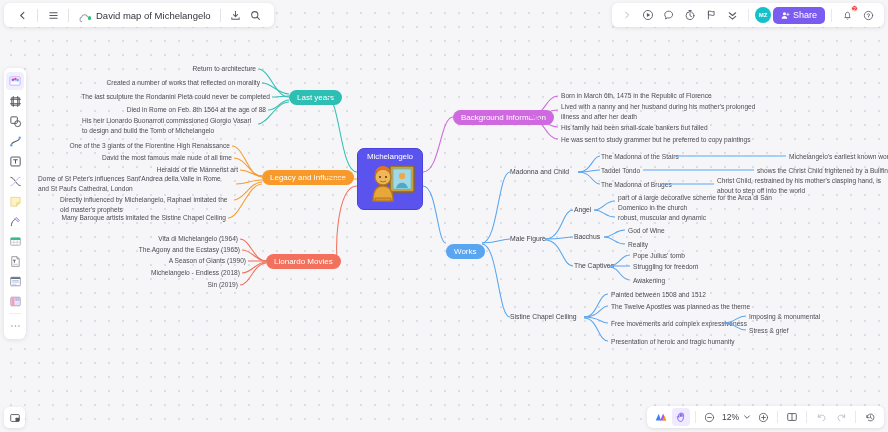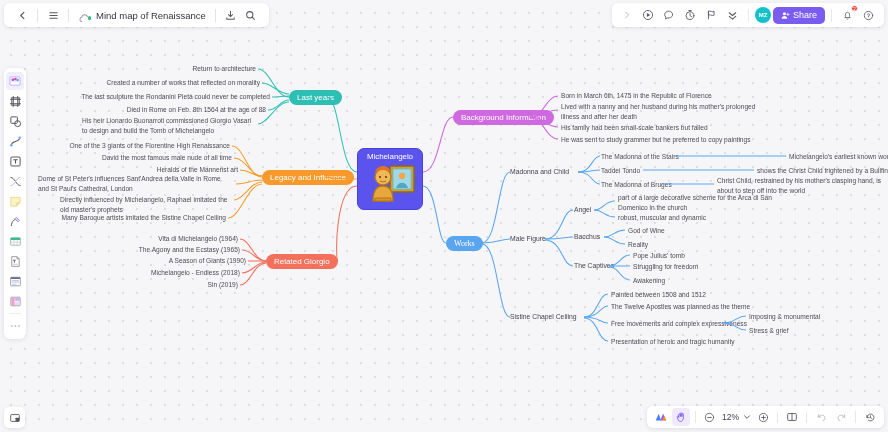--- a/index.html
+++ b/index.html
@@ -308,23 +308,23 @@
         <circle cx="20" cy="16" r="8" fill="#f0b65a" stroke="#b4771a" stroke-width="1.3"></circle>
         <path d="M12,13 C13,7 27,7 28,13 C28,9 25,5 20,5 C15,5 12,9 12,13 Z" fill="#e8721c"></path>
         <circle cx="17" cy="16" r="1" fill="#5b3a0d"></circle>
         <circle cx="23" cy="16" r="1" fill="#5b3a0d"></circle>
         <path d="M17,20 Q20,22 23,20" stroke="#a8661a" stroke-width="0.9" fill="none"></path>
       </svg>
     </div>
 
     <div class="pill teal" style="left:289px; top:90px;">Last years</div>
     <div class="pill orange" style="left:262px; top:170px;">Legacy and Influence</div>
-    <div class="pill red" style="left:266px; top:254px;">Related Giorgio</div>
+    <div class="pill red" style="left:266px; top:254px;">Lionardo Movies</div>
     <div class="pill purple" style="left:453px; top:110px;">Background Information</div>
-    <div class="pill blue" style="left:446px; top:236px;font-family:Liberation Serif, serif;">Works</div>
+    <div class="pill blue" style="left:446px; top:244px;">Works</div>
 
     <div class="leaf r" style="left:56px; top:64px; width:200px;">Return to architecture</div>
     <div class="leaf r" style="left:56px; top:78px; width:204px;">Created a number of works that reflected on morality</div>
     <div class="leaf r" style="left:56px; top:92px; width:214px;">The last sculpture the Rondanini Pietà could never be completed</div>
     <div class="leaf r" style="left:56px; top:105px; width:210px;">Died in Rome on Feb. 8th 1564 at the age of 88</div>
     <div class="leaf wrap" style="left:82px; top:116px; width:176px;">His heir Lionardo Buonarroti commissioned Giorgio Vasari to design and build the Tomb of Michelangelo</div>
 
     <div class="leaf r" style="left:30px; top:141px; width:200px;">One of the 3 giants of the Florentine High Renaissance</div>
     <div class="leaf r" style="left:30px; top:153px; width:202px;">David the most famous male nude of all time</div>
     <div class="leaf r" style="left:30px; top:165px; width:208px;">Heralds of the Mannerist art</div>
@@ -390,21 +390,21 @@
         </svg>
     </div>
     <div class="tb-divider"></div>
     <div id="doc-title-wrap">
       <span class="cloud-dot">
         <svg width="13" height="11" viewBox="0 0 14 11" fill="none" stroke="#9a9aa4" stroke-width="1.1" stroke-linecap="round">
             <path d="M4,9 A2.6,2.6 0 0,1 4,4 A3.2,3.2 0 0,1 10.2,3.6"></path>
           </svg>
         <span class="dot"></span>
       </span>
-      <span id="doc-title">Mind map of Renaissance</span>
+      <span id="doc-title">David map of Michelangelo</span>
     </div>
     <div class="tb-divider"></div>
     <div class="tb-btn">
       <svg width="11" height="11" viewBox="0 0 12 12" fill="none" stroke="currentColor" stroke-width="1.1" stroke-linecap="round" stroke-linejoin="round">
           <path d="M6,1.5 L6,7"></path>
           <polyline points="3.8,5 6,7.2 8.2,5"></polyline>
           <path d="M2,8.5 L2,10 L10,10 L10,8.5"></path>
         </svg>
     </div>
     <div class="tb-btn">

